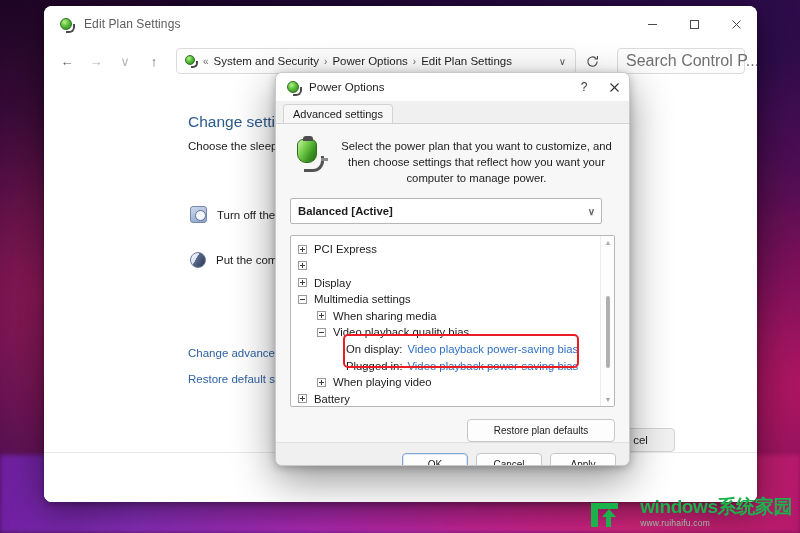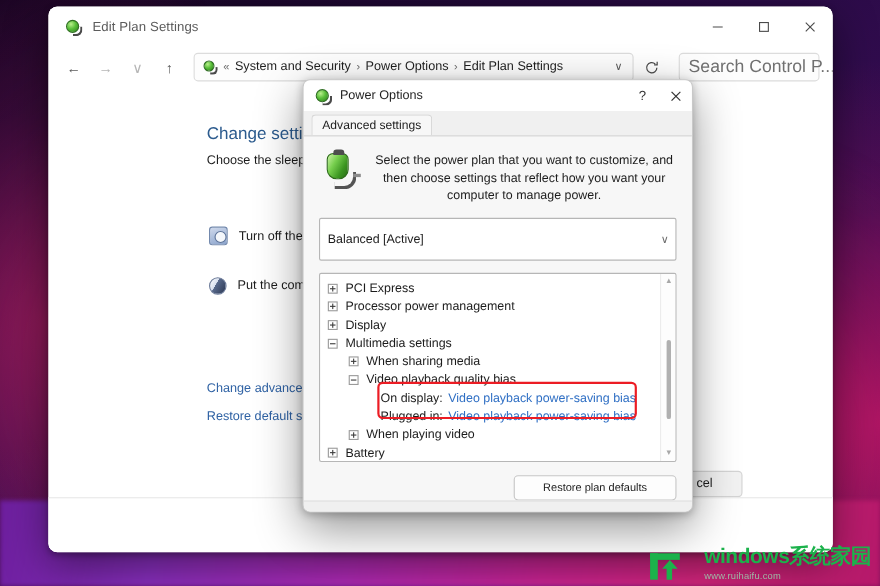--- a/index.html
+++ b/index.html
@@ -224,24 +224,24 @@
     position: absolute; left: 11px; bottom: 0px; width: 20px; height: 16px;
     border: 3px solid #545454; border-top: none; border-left: none;
     border-radius: 0 0 11px 0;
   }
   .ico-bigplug .prong {
     position: absolute; right: -1px; bottom: 11px; width: 7px; height: 3px; background:#8b8b8b;
   }
   #dlg-intro-text { font-size: 11.3px; color: #1c1c1c; line-height: 1.42; }
 
   #plan-select {
-    margin: 12px 1px 0 1px; height: 39px;
+    margin: 12px 14px 0 1px; height: 26px;
     background: #ffffff; border: 1px solid #b6b6b6; border-radius: 2px;
     display: flex; align-items: center; padding: 0 6px 0 7px;
-    font-size: 11.3px; color: #1c1c1c;
+    font-size: 11.3px; color: #1c1c1c; font-weight: bold;
   }
   #plan-select .sel-caret { margin-left: auto; color: #6a6a6a; font-size: 10px; }
 
   #tree-wrap {
     position: relative; margin: 11px 1px 0 1px; height: 172px;
     background: #ffffff; border: 1px solid #b6b6b6; border-radius: 2px;
     overflow: hidden;
     padding-left: 36px;
   }
   #tree {
@@ -464,21 +464,20 @@
     <div id="tree-wrap">
       <div id="tree">
 
         <div class="tnode lv1">
           <span class="toggle plus"></span>
           <span>PCI Express</span>
         </div>
 
         <div class="tnode lv1">
           <span class="toggle plus"></span>
-          <span>Processor power management</span>
         </div>
 
         <div class="tnode lv1">
           <span class="toggle plus"></span>
           <span>Display</span>
         </div>
 
         <div class="tnode lv1">
           <span class="toggle"></span>
           <span>Multimedia settings</span>

